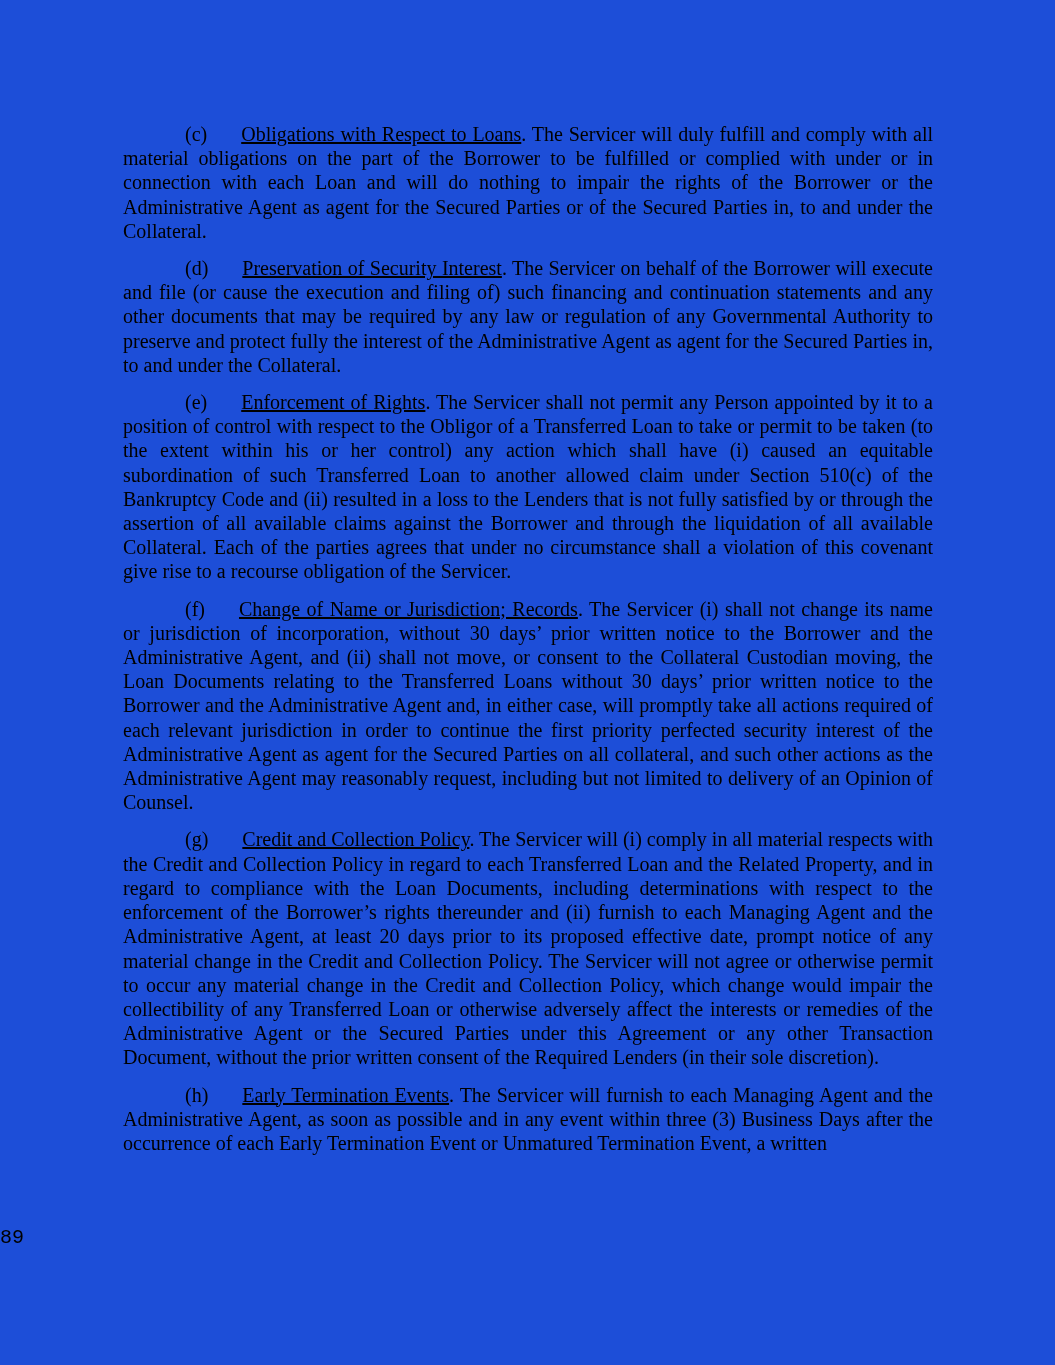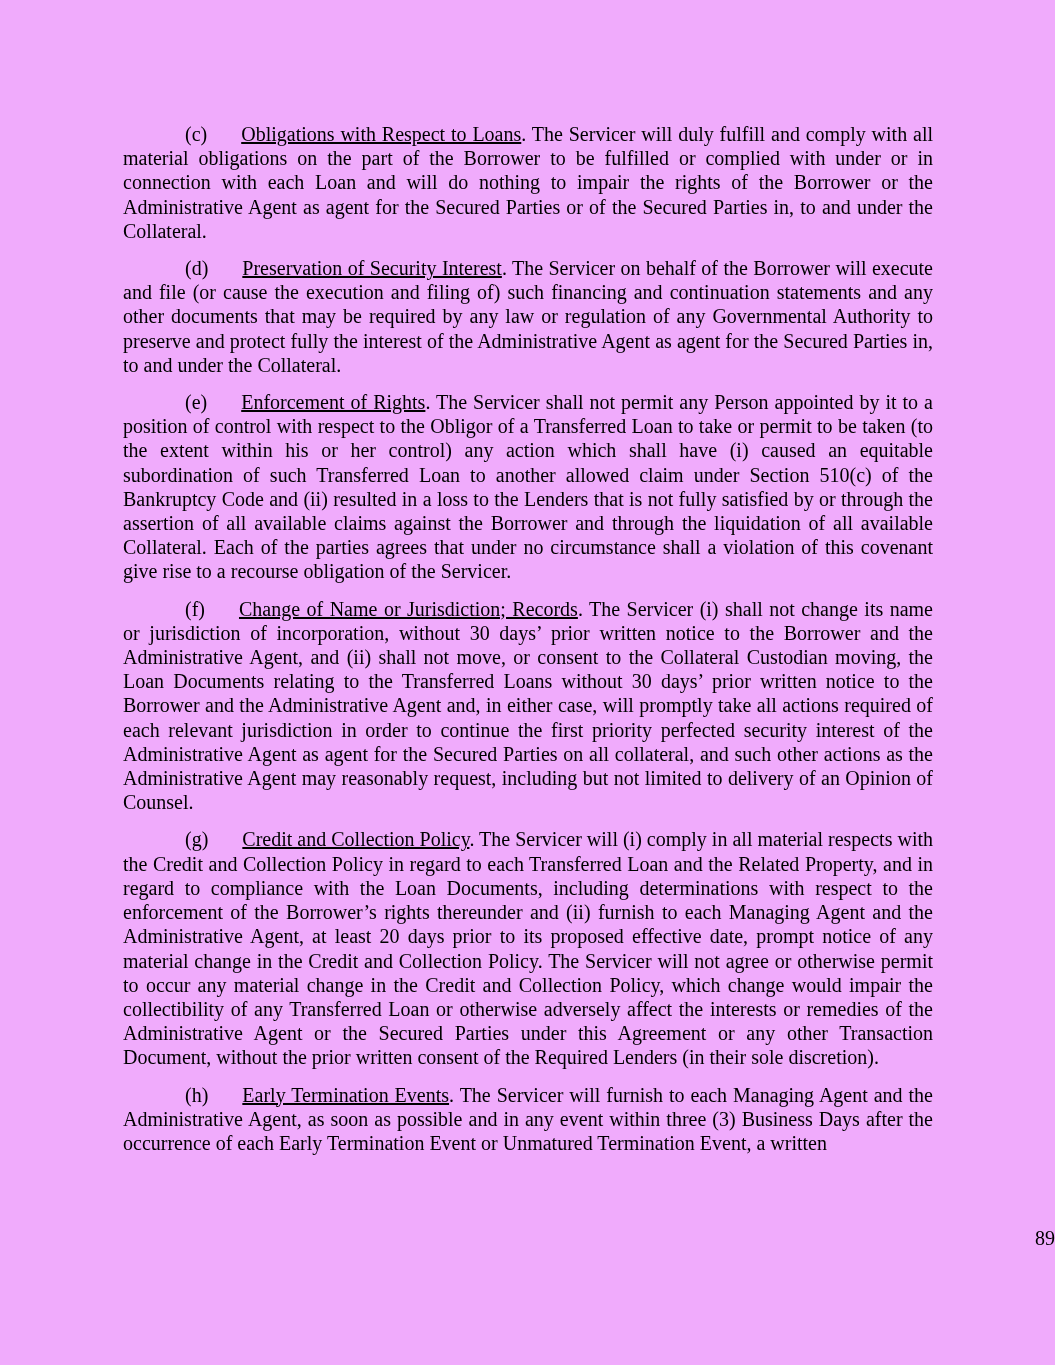--- a/index.html
+++ b/index.html
@@ -4,21 +4,21 @@
 <style>
   html, body {
     margin: 0;
     padding: 0;
     background: #ffffff;
   }
   .page {
     position: relative;
     width: 1055px;
     height: 1365px;
-    background: #f0abfc;
+    background: #1d4ed8;
     box-sizing: border-box;
     padding: 122px 122px 0 123px;
     font-family: "Liberation Serif", "DejaVu Serif", serif;
     font-size: 20px;
     line-height: 24.2px;
     color: #000000;
   }
   .para {
     text-align: justify;
     text-indent: 62px;
@@ -35,22 +35,23 @@
     text-decoration: underline;
   }
   .para-body {
     display: inline;
   }
   .page-number {
     position: absolute;
     left: 0;
     right: 0;
     top: 1226px;
-    text-align: right;
+    text-align: left;
     text-indent: 0;
+    font-family: Liberation Mono, monospace;
   }
 </style>
 </head>
 <body>
 
 <div class="page">
 
   <p class="para"><span class="para-label">(c)</span><span class="tab-space"></span><span class="para-heading">Obligations with Respect to Loans</span><span class="para-body">.  The Servicer will duly fulfill and comply with all material obligations on the part of the Borrower to be fulfilled or complied with under or in connection with each Loan and will do nothing to impair the rights of the Borrower or the Administrative Agent as agent for the Secured Parties or of the Secured Parties in, to and under the Collateral.</span></p>
 
   <p class="para"><span class="para-label">(d)</span><span class="tab-space"></span><span class="para-heading">Preservation of Security Interest</span><span class="para-body">.  The Servicer on behalf of the Borrower will execute and file (or cause the execution and filing of) such financing and continuation statements and any other documents that may be required by any law or regulation of any Governmental Authority to preserve and protect fully the interest of the Administrative Agent as agent for the Secured Parties in, to and under the Collateral.</span></p>

